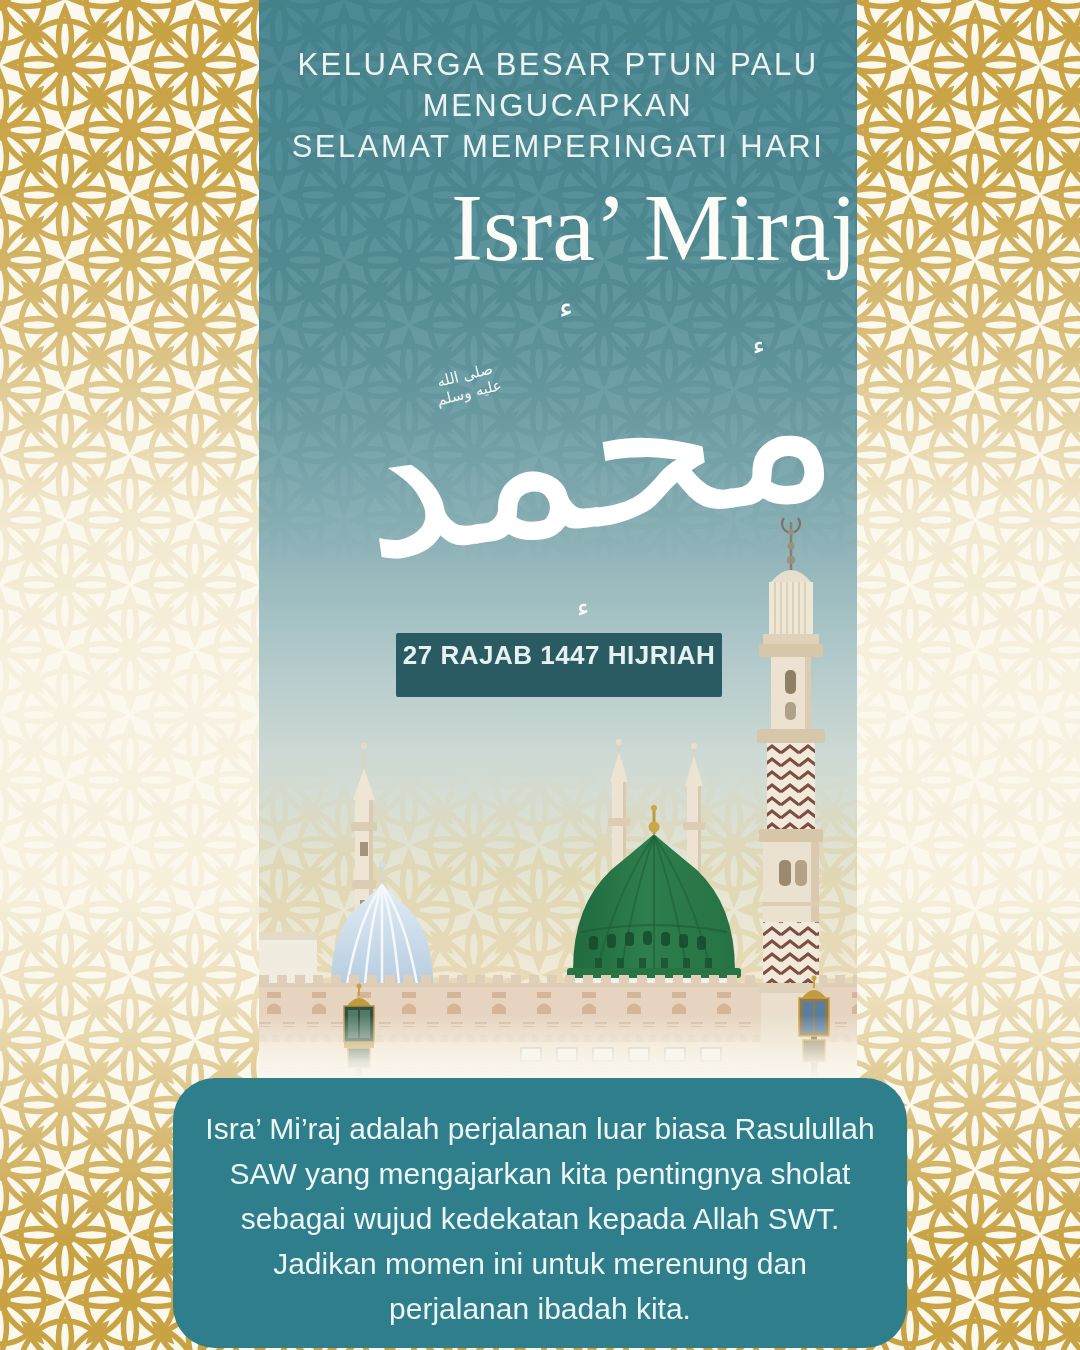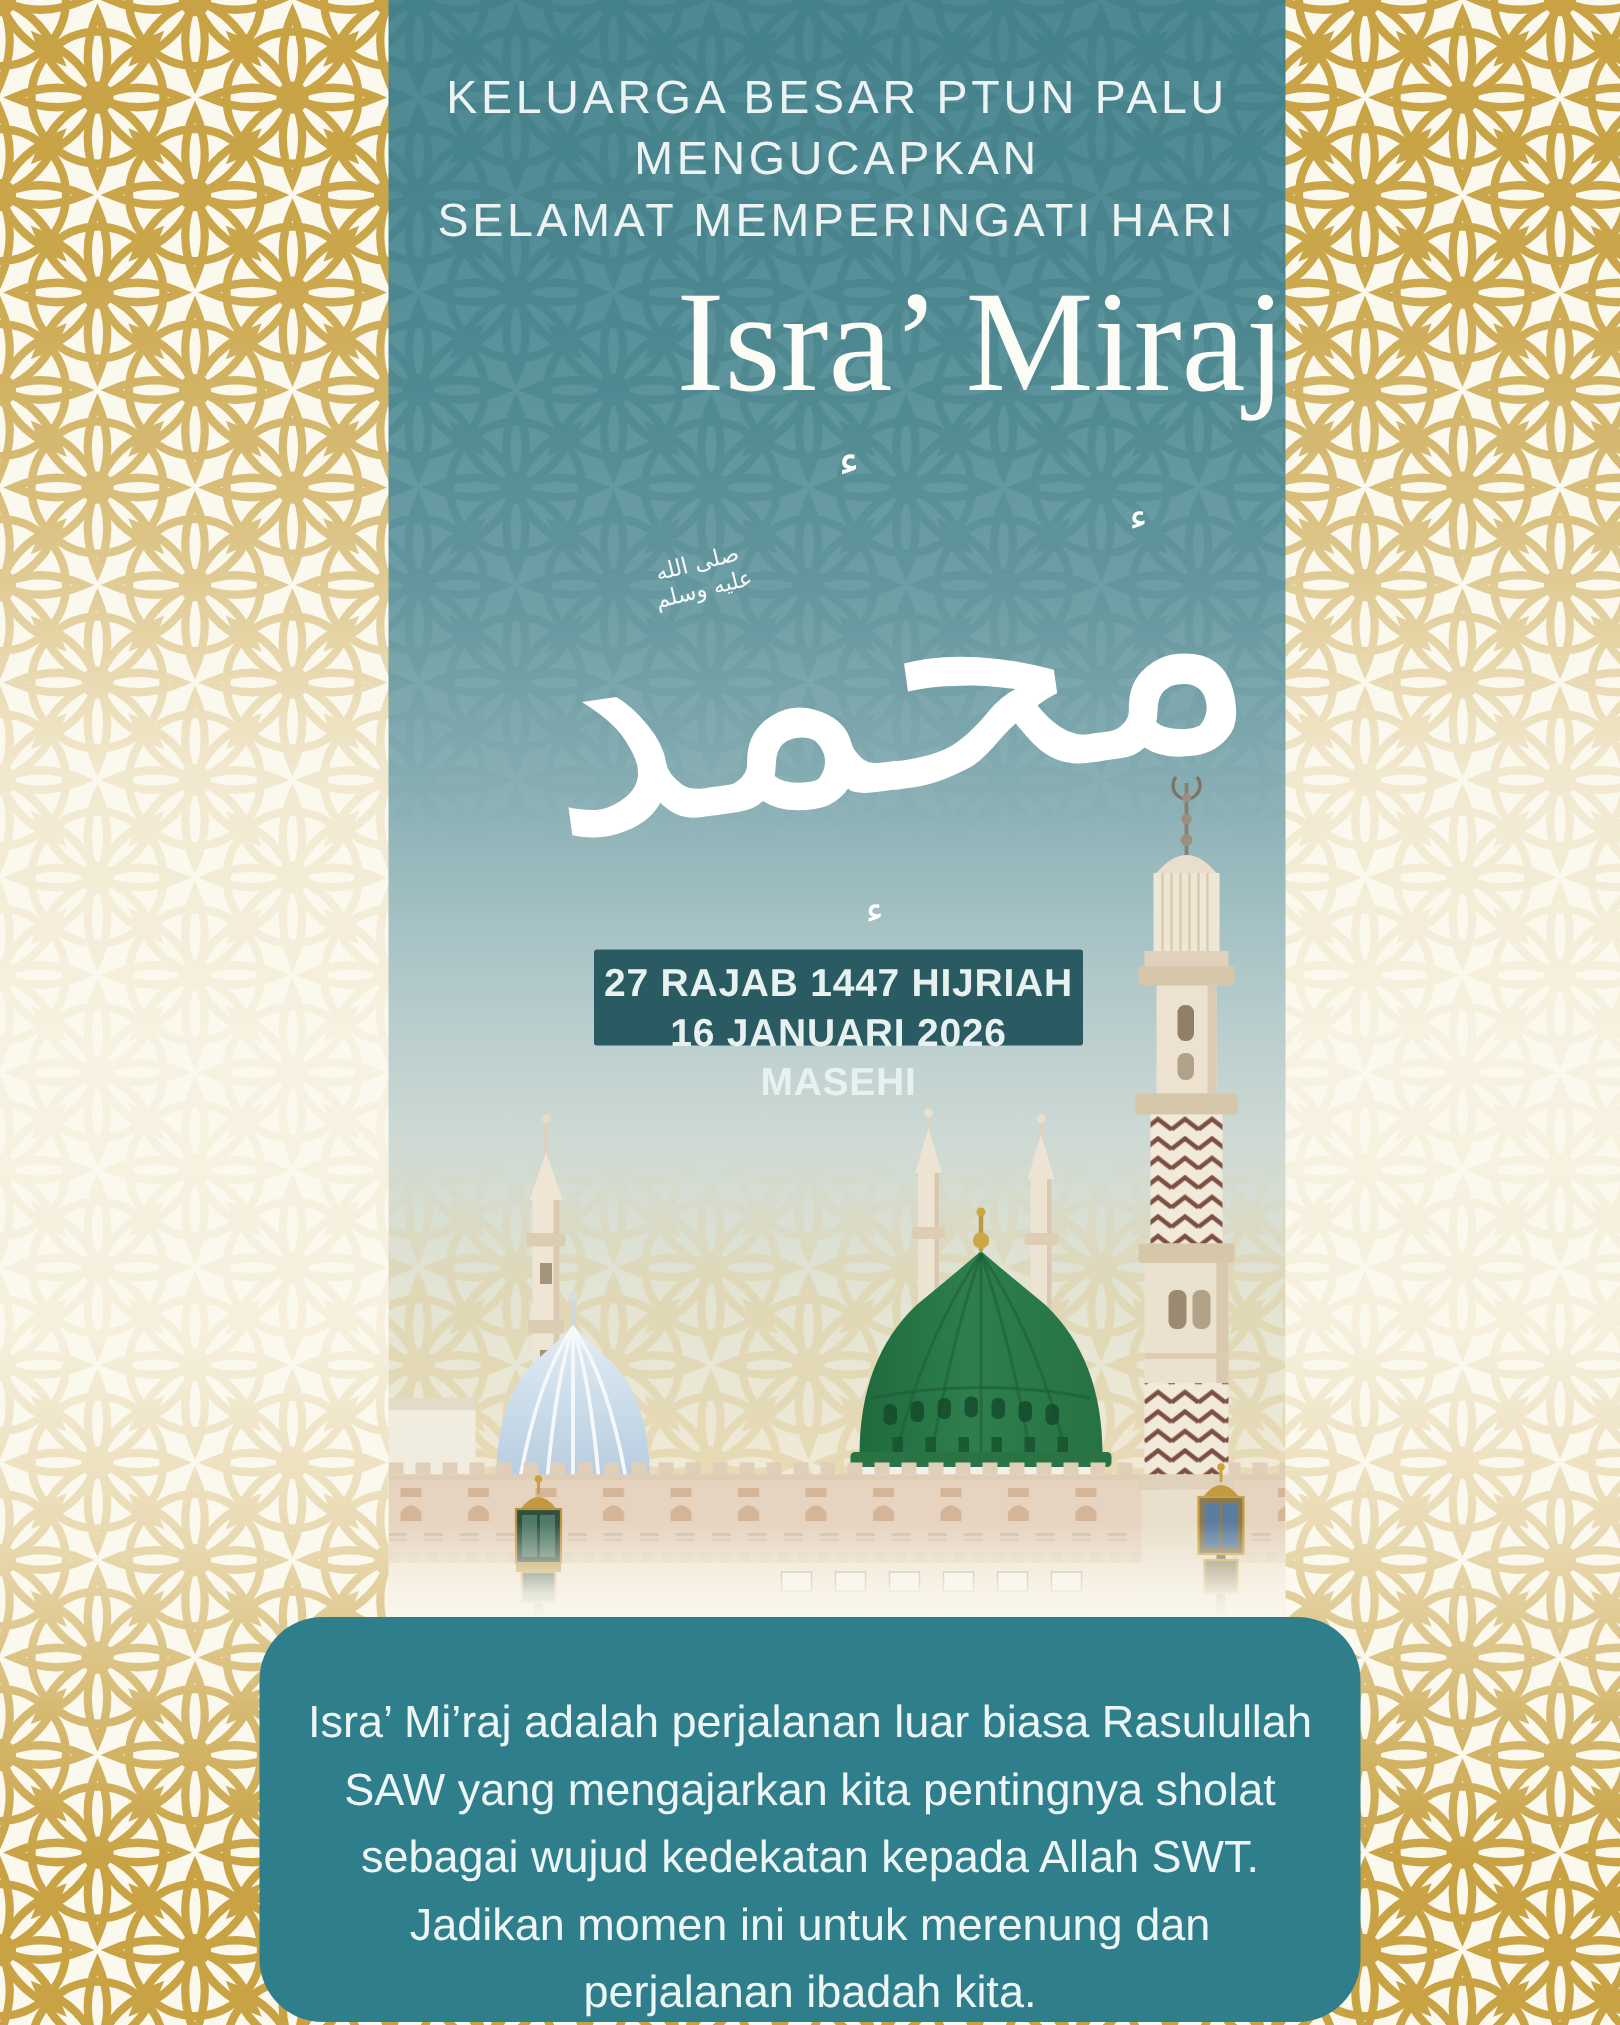--- a/index.html
+++ b/index.html
@@ -31,21 +31,21 @@
   .orn1{left:300px;top:-6px;font-size:30px;}
   .orn2{right:92px;top:34px;font-size:26px;}
   .orn3{left:318px;bottom:4px;font-size:26px;}
 
   .badge{position:absolute;left:137px;top:633px;width:326px;height:64px;box-sizing:border-box;
          background:#2b5b62;border-radius:2px;color:#e7f1f0;text-align:center;
          font-size:26px;font-weight:bold;letter-spacing:.5px;line-height:33px;padding-top:6px;}
 
   .quote{position:absolute;left:173px;top:1078px;width:734px;height:270px;box-sizing:border-box;
          background:#2f7e8c;border-radius:42px;color:#eef5f5;text-align:center;
-         font-size:30px;line-height:45px;padding-top:48px;}
+         font-size:30px;line-height:45px;padding-top:28px;}
 </style>
 </head>
 <body>
 
 <div class="page">
 
   <svg class="bg-svg" width="1080" height="1350" viewBox="0 0 1080 1350">
     <defs>
       <path id="petal" d="M0 0 Q13 -26 0 -56 Q-13 -26 0 0"></path>
       <g id="flo">
@@ -338,21 +338,20 @@
     <div class="calli">
       <span class="calli-main">محمد</span>
       <span class="salawat">صلى الله عليه وسلم</span>
       <span class="orn orn1">ء</span>
       <span class="orn orn2">ء</span>
       <span class="orn orn3">ء</span>
     </div>
 
     <div class="badge">
       <div>27 RAJAB 1447 HIJRIAH</div>
-      <div>16 JANUARI 2026 MASEHI</div>
     </div>
   </div>
 
   <div class="quote">
     <div>Isra’ Mi’raj adalah perjalanan luar biasa Rasulullah</div>
     <div>SAW yang mengajarkan kita pentingnya sholat</div>
     <div>sebagai wujud kedekatan kepada Allah SWT.</div>
     <div>Jadikan momen ini untuk merenung dan</div>
     <div>perjalanan ibadah kita.</div>
   </div>

